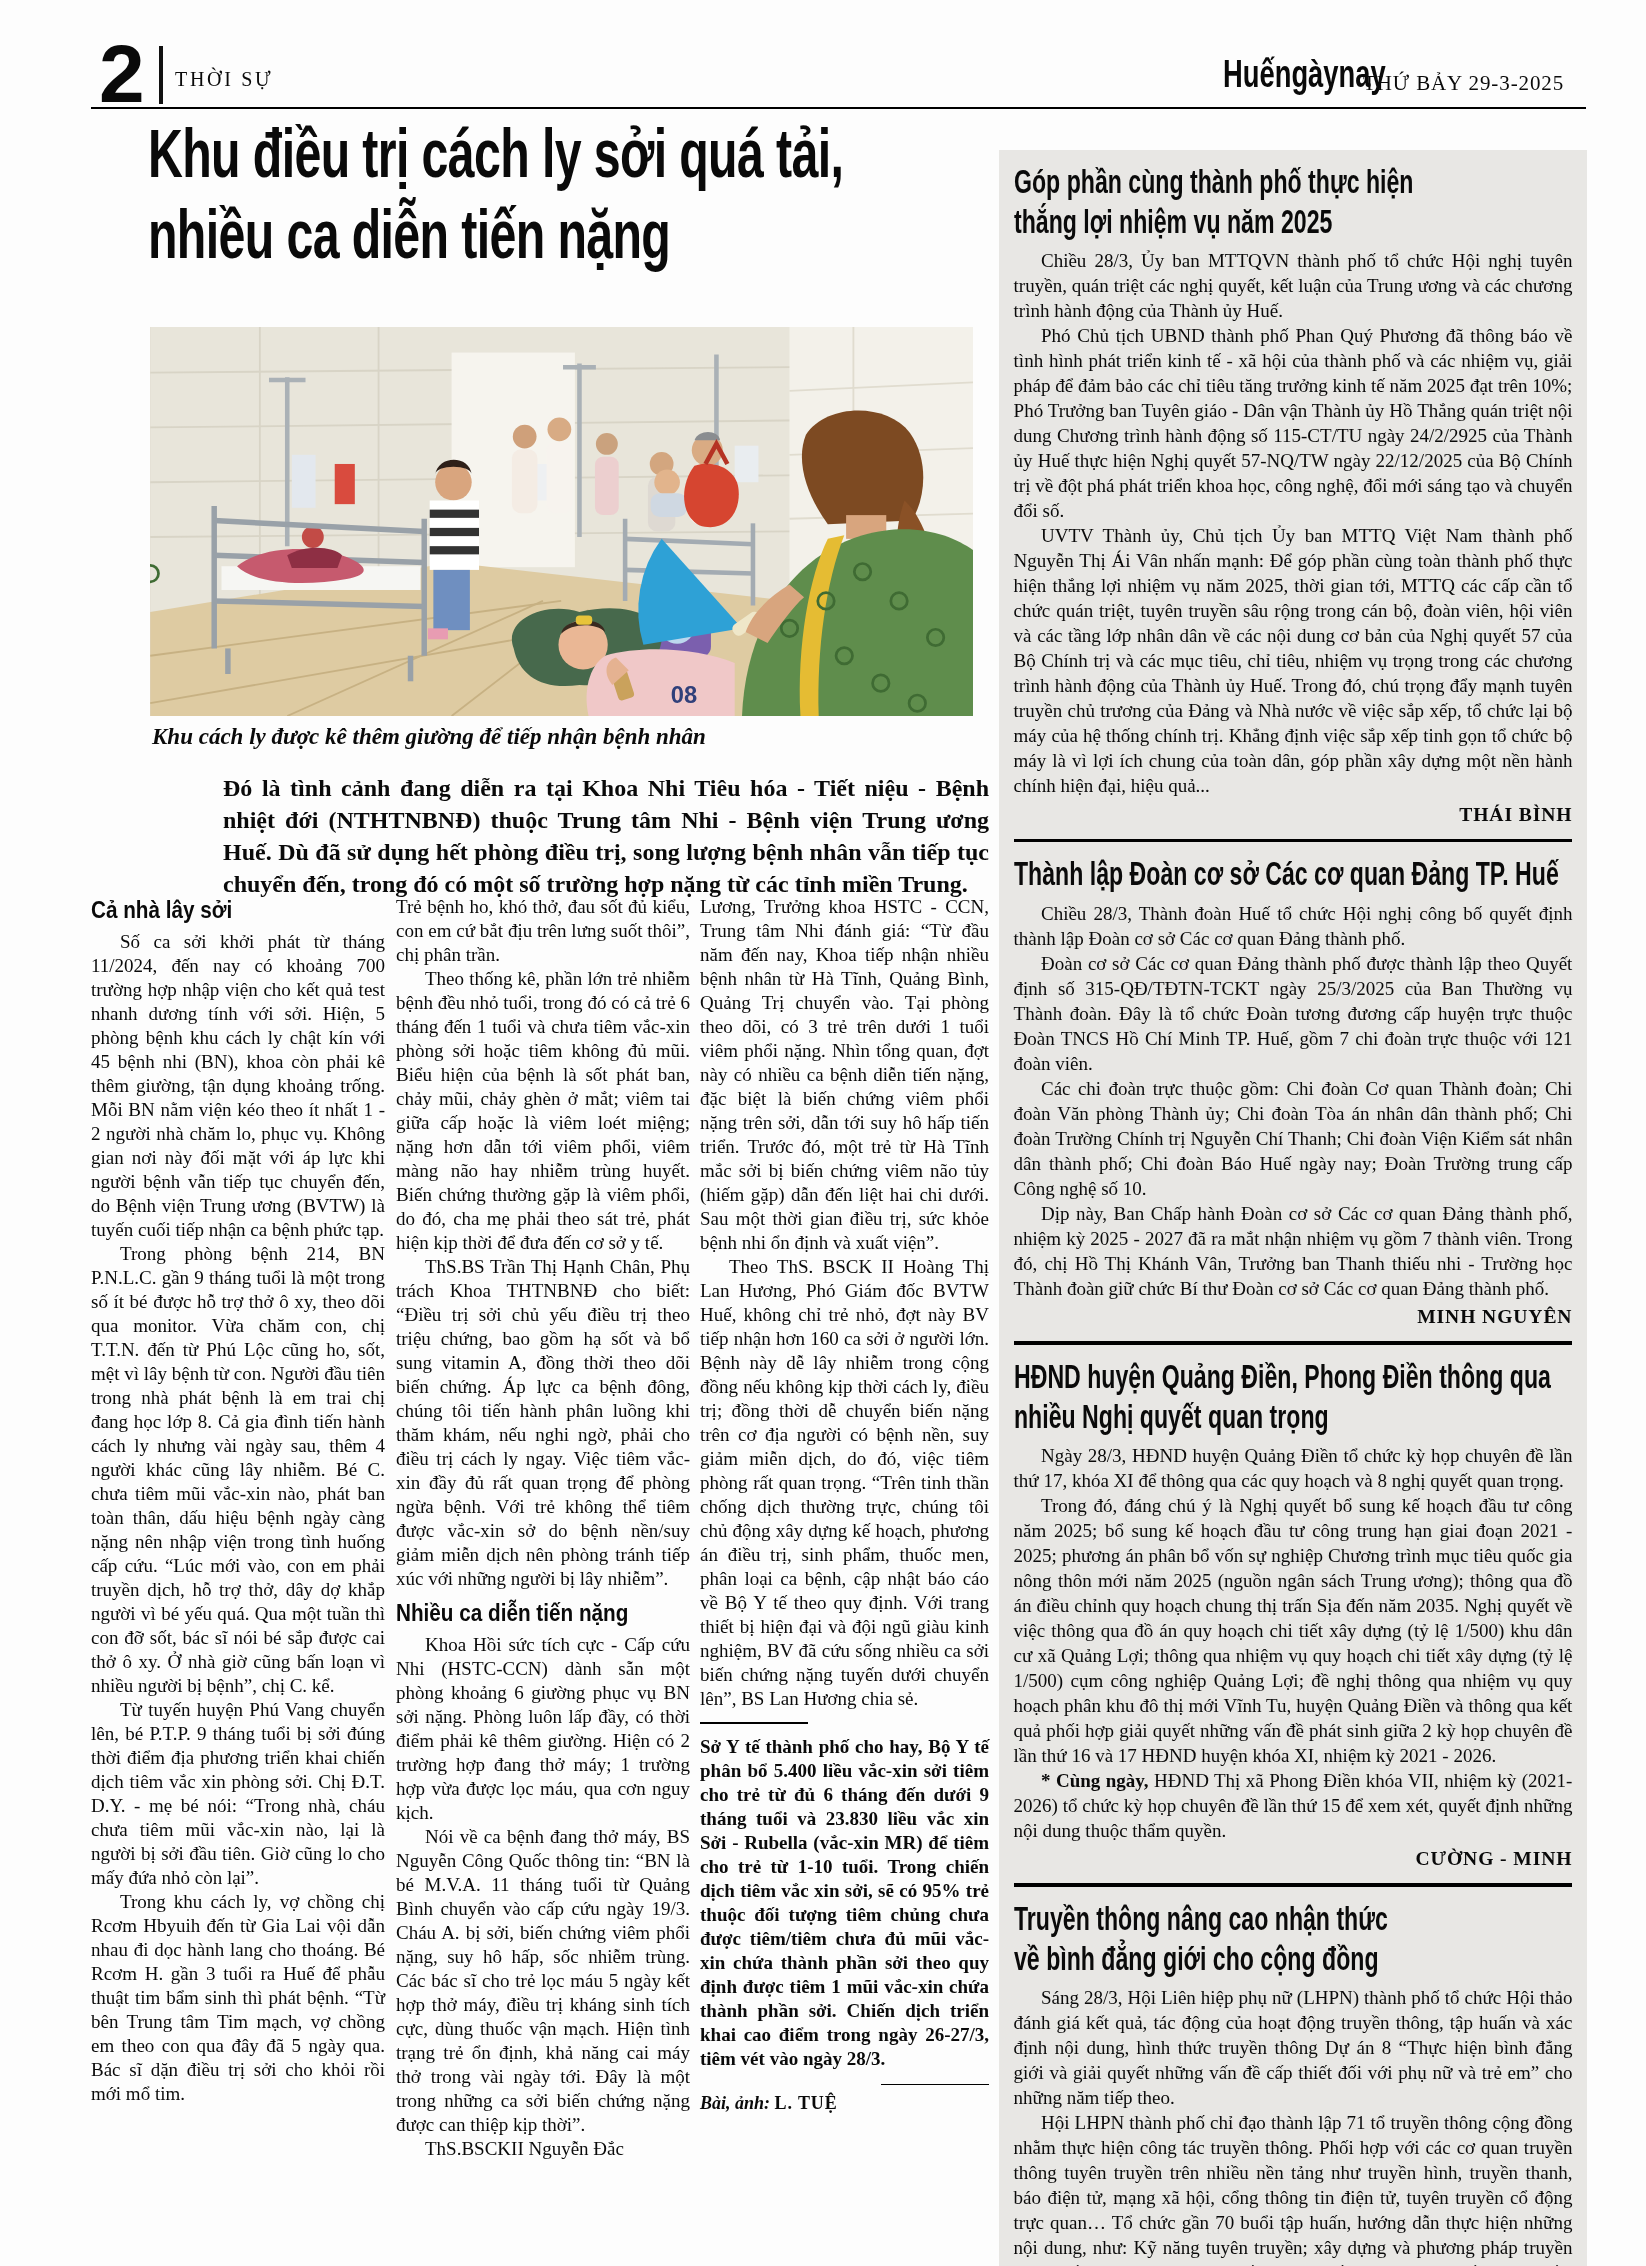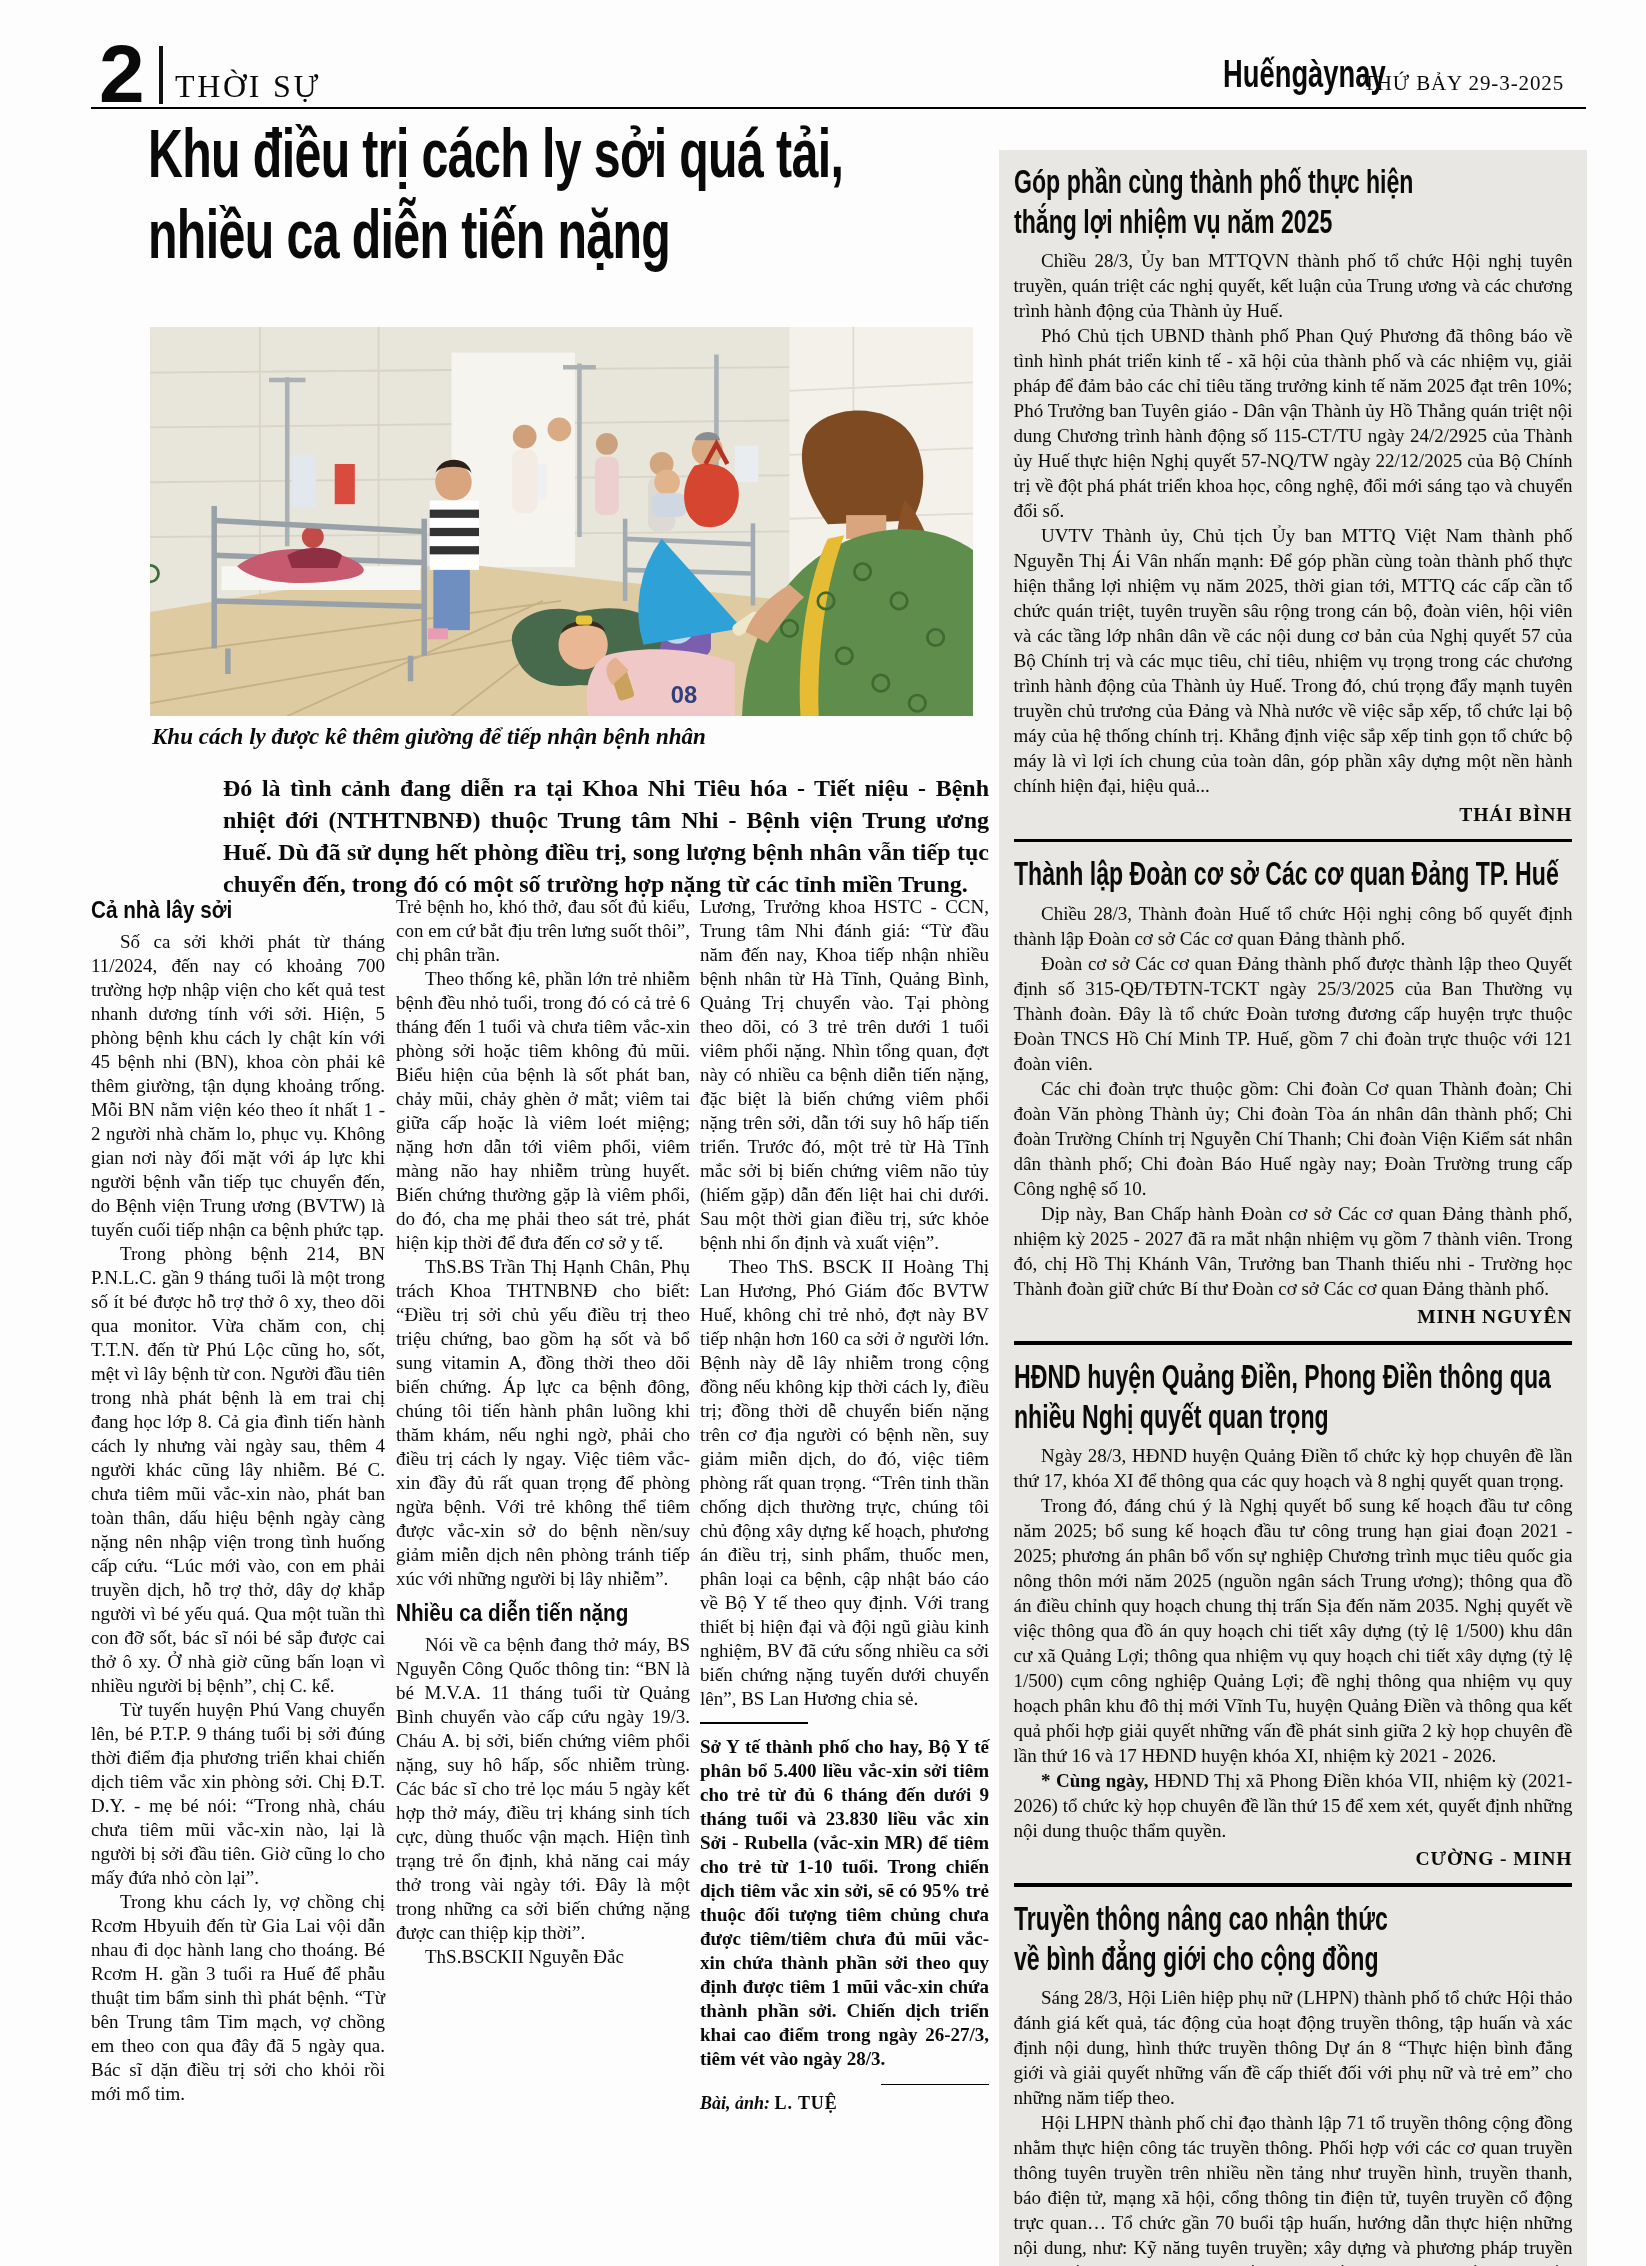--- a/index.html
+++ b/index.html
@@ -3,21 +3,21 @@
 <meta charset="utf-8">
 <title>Huế ngày nay - Trang 2</title>
 <style>
   html,body{margin:0;padding:0;background:#ffffff;}
   .page{position:relative;width:1647px;height:2267px;background:#fdfdfd;overflow:hidden;
         font-family:"Liberation Serif","DejaVu Serif",serif;color:#0a0a0a;}
   
   .pagenum{position:absolute;left:99px;top:33px;font-family:"Liberation Sans","DejaVu Sans",sans-serif;
            font-weight:bold;font-size:82px;line-height:1;letter-spacing:-1.8px;}
   .hbar{position:absolute;left:159px;top:46px;width:3.7px;height:58px;background:#111;}
-  .section-name{position:absolute;left:175px;top:68px;font-size:32px;letter-spacing:2.7px;}
+  .section-name{position:absolute;left:175px;top:68px;font-size:20px;letter-spacing:2.7px;}
   .masthead{position:absolute;left:1223px;top:53px;font-family:"Liberation Sans","DejaVu Sans",sans-serif;
             font-weight:bold;font-size:38px;white-space:nowrap;transform:scaleX(.72);transform-origin:left top;}
   .issue-date{position:absolute;left:1363px;top:71px;font-size:21px;letter-spacing:0.9px;white-space:nowrap;}
   .header-rule{position:absolute;left:91px;top:107px;width:1495px;height:1.8px;background:#000;}
   
   .headline{position:absolute;left:148px;top:113px;font-family:"Liberation Sans","DejaVu Sans",sans-serif;
             font-weight:bold;font-size:69px;line-height:81px;letter-spacing:-0.9px;
             transform:scaleX(.70);transform-origin:left top;}
   .headline .hl-line{white-space:nowrap;}
   
@@ -218,20 +218,21 @@
     <p>Trong phòng bệnh 214, BN P.N.L.C. gần 9 tháng tuổi là một trong số ít bé được hỗ trợ thở ô xy, theo dõi qua monitor. Vừa chăm con, chị T.T.N. đến từ Phú Lộc cũng ho, sốt, mệt vì lây bệnh từ con. Người đầu tiên trong nhà phát bệnh là em trai chị đang học lớp 8. Cả gia đình tiến hành cách ly nhưng vài ngày sau, thêm 4 người khác cũng lây nhiễm. Bé C. chưa tiêm mũi vắc-xin nào, phát ban toàn thân, dấu hiệu bệnh ngày càng nặng nên nhập viện trong tình huống cấp cứu. “Lúc mới vào, con em phải truyền dịch, hỗ trợ thở, dây dợ khắp người vì bé yếu quá. Qua một tuần thì con đỡ sốt, bác sĩ nói bé sắp được cai thở ô xy. Ở nhà giờ cũng bấn loạn vì nhiều người bị bệnh”, chị C. kể.</p>
     <p>Từ tuyến huyện Phú Vang chuyển lên, bé P.T.P. 9 tháng tuổi bị sởi đúng thời điểm địa phương triển khai chiến dịch tiêm vắc xin phòng sởi. Chị Đ.T. D.Y. - mẹ bé nói: “Trong nhà, cháu chưa tiêm mũi vắc-xin nào, lại là người bị sởi đầu tiên. Giờ cũng lo cho mấy đứa nhỏ còn lại”.</p>
     <p>Trong khu cách ly, vợ chồng chị Rcơm Hbyuih đến từ Gia Lai vội dẫn nhau đi dọc hành lang cho thoáng. Bé Rcơm H. gần 3 tuổi ra Huế để phẫu thuật tim bẩm sinh thì phát bệnh. “Từ bên Trung tâm Tim mạch, vợ chồng em theo con qua đây đã 5 ngày qua. Bác sĩ dặn điều trị sởi cho khỏi rồi mới mổ tim.</p>
   </div>
 
   <div class="col col2">
     <p class="noindent">Trẻ bệnh ho, khó thở, đau sốt đủ kiểu, con em cứ bắt địu trên lưng suốt thôi”, chị phân trần.</p>
     <p>Theo thống kê, phần lớn trẻ nhiễm bệnh đều nhỏ tuổi, trong đó có cả trẻ 6 tháng đến 1 tuổi và chưa tiêm vắc-xin phòng sởi hoặc tiêm không đủ mũi. Biểu hiện của bệnh là sốt phát ban, chảy mũi, chảy ghèn ở mắt; viêm tai giữa cấp hoặc là viêm loét miệng; nặng hơn dẫn tới viêm phổi, viêm màng não hay nhiễm trùng huyết. Biến chứng thường gặp là viêm phổi, do đó, cha mẹ phải theo sát trẻ, phát hiện kịp thời để đưa đến cơ sở y tế.</p>
     <p>ThS.BS Trần Thị Hạnh Chân, Phụ trách Khoa THTNBNĐ cho biết: “Điều trị sởi chủ yếu điều trị theo triệu chứng, bao gồm hạ sốt và bổ sung vitamin A, đồng thời theo dõi biến chứng. Áp lực ca bệnh đông, chúng tôi tiến hành phân luồng khi thăm khám, nếu nghi ngờ, phải cho điều trị cách ly ngay. Việc tiêm vắc-xin đầy đủ rất quan trọng để phòng ngừa bệnh. Với trẻ không thể tiêm được vắc-xin sở do bệnh nền/suy giảm miễn dịch nên phòng tránh tiếp xúc với những người bị lây nhiễm”.</p>
     <div class="subhead mid">Nhiều ca diễn tiến nặng</div>
+    <p>Khoa Hồi sức tích cực - Cấp cứu Nhi (HSTC-CCN) dành sẵn một phòng khoảng 6 giường phục vụ BN sởi nặng. Phòng luôn lấp đầy, có thời điểm phải kê thêm giường. Hiện có 2 trường hợp đang thở máy; 1 trường hợp vừa được lọc máu, qua cơn nguy kịch.</p>
     <p>Nói về ca bệnh đang thở máy, BS Nguyễn Công Quốc thông tin: “BN là bé M.V.A. 11 tháng tuổi từ Quảng Bình chuyển vào cấp cứu ngày 19/3. Cháu A. bị sởi, biến chứng viêm phổi nặng, suy hô hấp, sốc nhiễm trùng. Các bác sĩ cho trẻ lọc máu 5 ngày kết hợp thở máy, điều trị kháng sinh tích cực, dùng thuốc vận mạch. Hiện tình trạng trẻ ổn định, khả năng cai máy thở trong vài ngày tới. Đây là một trong những ca sởi biến chứng nặng được can thiệp kịp thời”.</p>
     <p>ThS.BSCKII Nguyễn Đắc</p>
   </div>
 
   <div class="col col3">
     <p class="noindent">Lương, Trưởng khoa HSTC - CCN, Trung tâm Nhi đánh giá: “Từ đầu năm đến nay, Khoa tiếp nhận nhiều bệnh nhân từ Hà Tĩnh, Quảng Bình, Quảng Trị chuyển vào. Tại phòng theo dõi, có 3 trẻ trên dưới 1 tuổi viêm phổi nặng. Nhìn tổng quan, đợt này có nhiều ca bệnh diễn tiến nặng, đặc biệt là biến chứng viêm phổi nặng trên sởi, dẫn tới suy hô hấp tiến triển. Trước đó, một trẻ từ Hà Tĩnh mắc sởi bị biến chứng viêm não tủy (hiếm gặp) dẫn đến liệt hai chi dưới. Sau một thời gian điều trị, sức khỏe bệnh nhi ổn định và xuất viện”.</p>
     <p>Theo ThS. BSCK II Hoàng Thị Lan Hương, Phó Giám đốc BVTW Huế, không chỉ trẻ nhỏ, đợt này BV tiếp nhận hơn 160 ca sởi ở người lớn. Bệnh này dễ lây nhiễm trong cộng đồng nếu không kịp thời cách ly, điều trị; đồng thời dễ chuyển biến nặng trên cơ địa người có bệnh nền, suy giảm miễn dịch, do đó, việc tiêm phòng rất quan trọng. “Trên tinh thần chống dịch thường trực, chúng tôi chủ động xây dựng kế hoạch, phương án điều trị, sinh phẩm, thuốc men, phân loại ca bệnh, cập nhật báo cáo về Bộ Y tế theo quy định. Với trang thiết bị hiện đại và đội ngũ giàu kinh nghiệm, BV đã cứu sống nhiều ca sởi biến chứng nặng tuyến dưới chuyển lên”, BS Lan Hương chia sẻ.</p>
     <div class="mini-rule"></div>
     <p class="noindent note">Sở Y tế thành phố cho hay, Bộ Y tế phân bổ 5.400 liều vắc-xin sởi tiêm cho trẻ từ đủ 6 tháng đến dưới 9 tháng tuổi và 23.830 liều vắc xin Sởi - Rubella (vắc-xin MR) để tiêm cho trẻ từ 1-10 tuổi. Trong chiến dịch tiêm vắc xin sởi, sẽ có 95% trẻ thuộc đối tượng tiêm chủng chưa được tiêm/tiêm chưa đủ mũi vắc-xin chứa thành phần sởi theo quy định được tiêm 1 mũi vắc-xin chứa thành phần sởi. Chiến dịch triển khai cao điểm trong ngày 26-27/3, tiêm vét vào ngày 28/3.</p>
     <div class="mini-rule right"></div>

